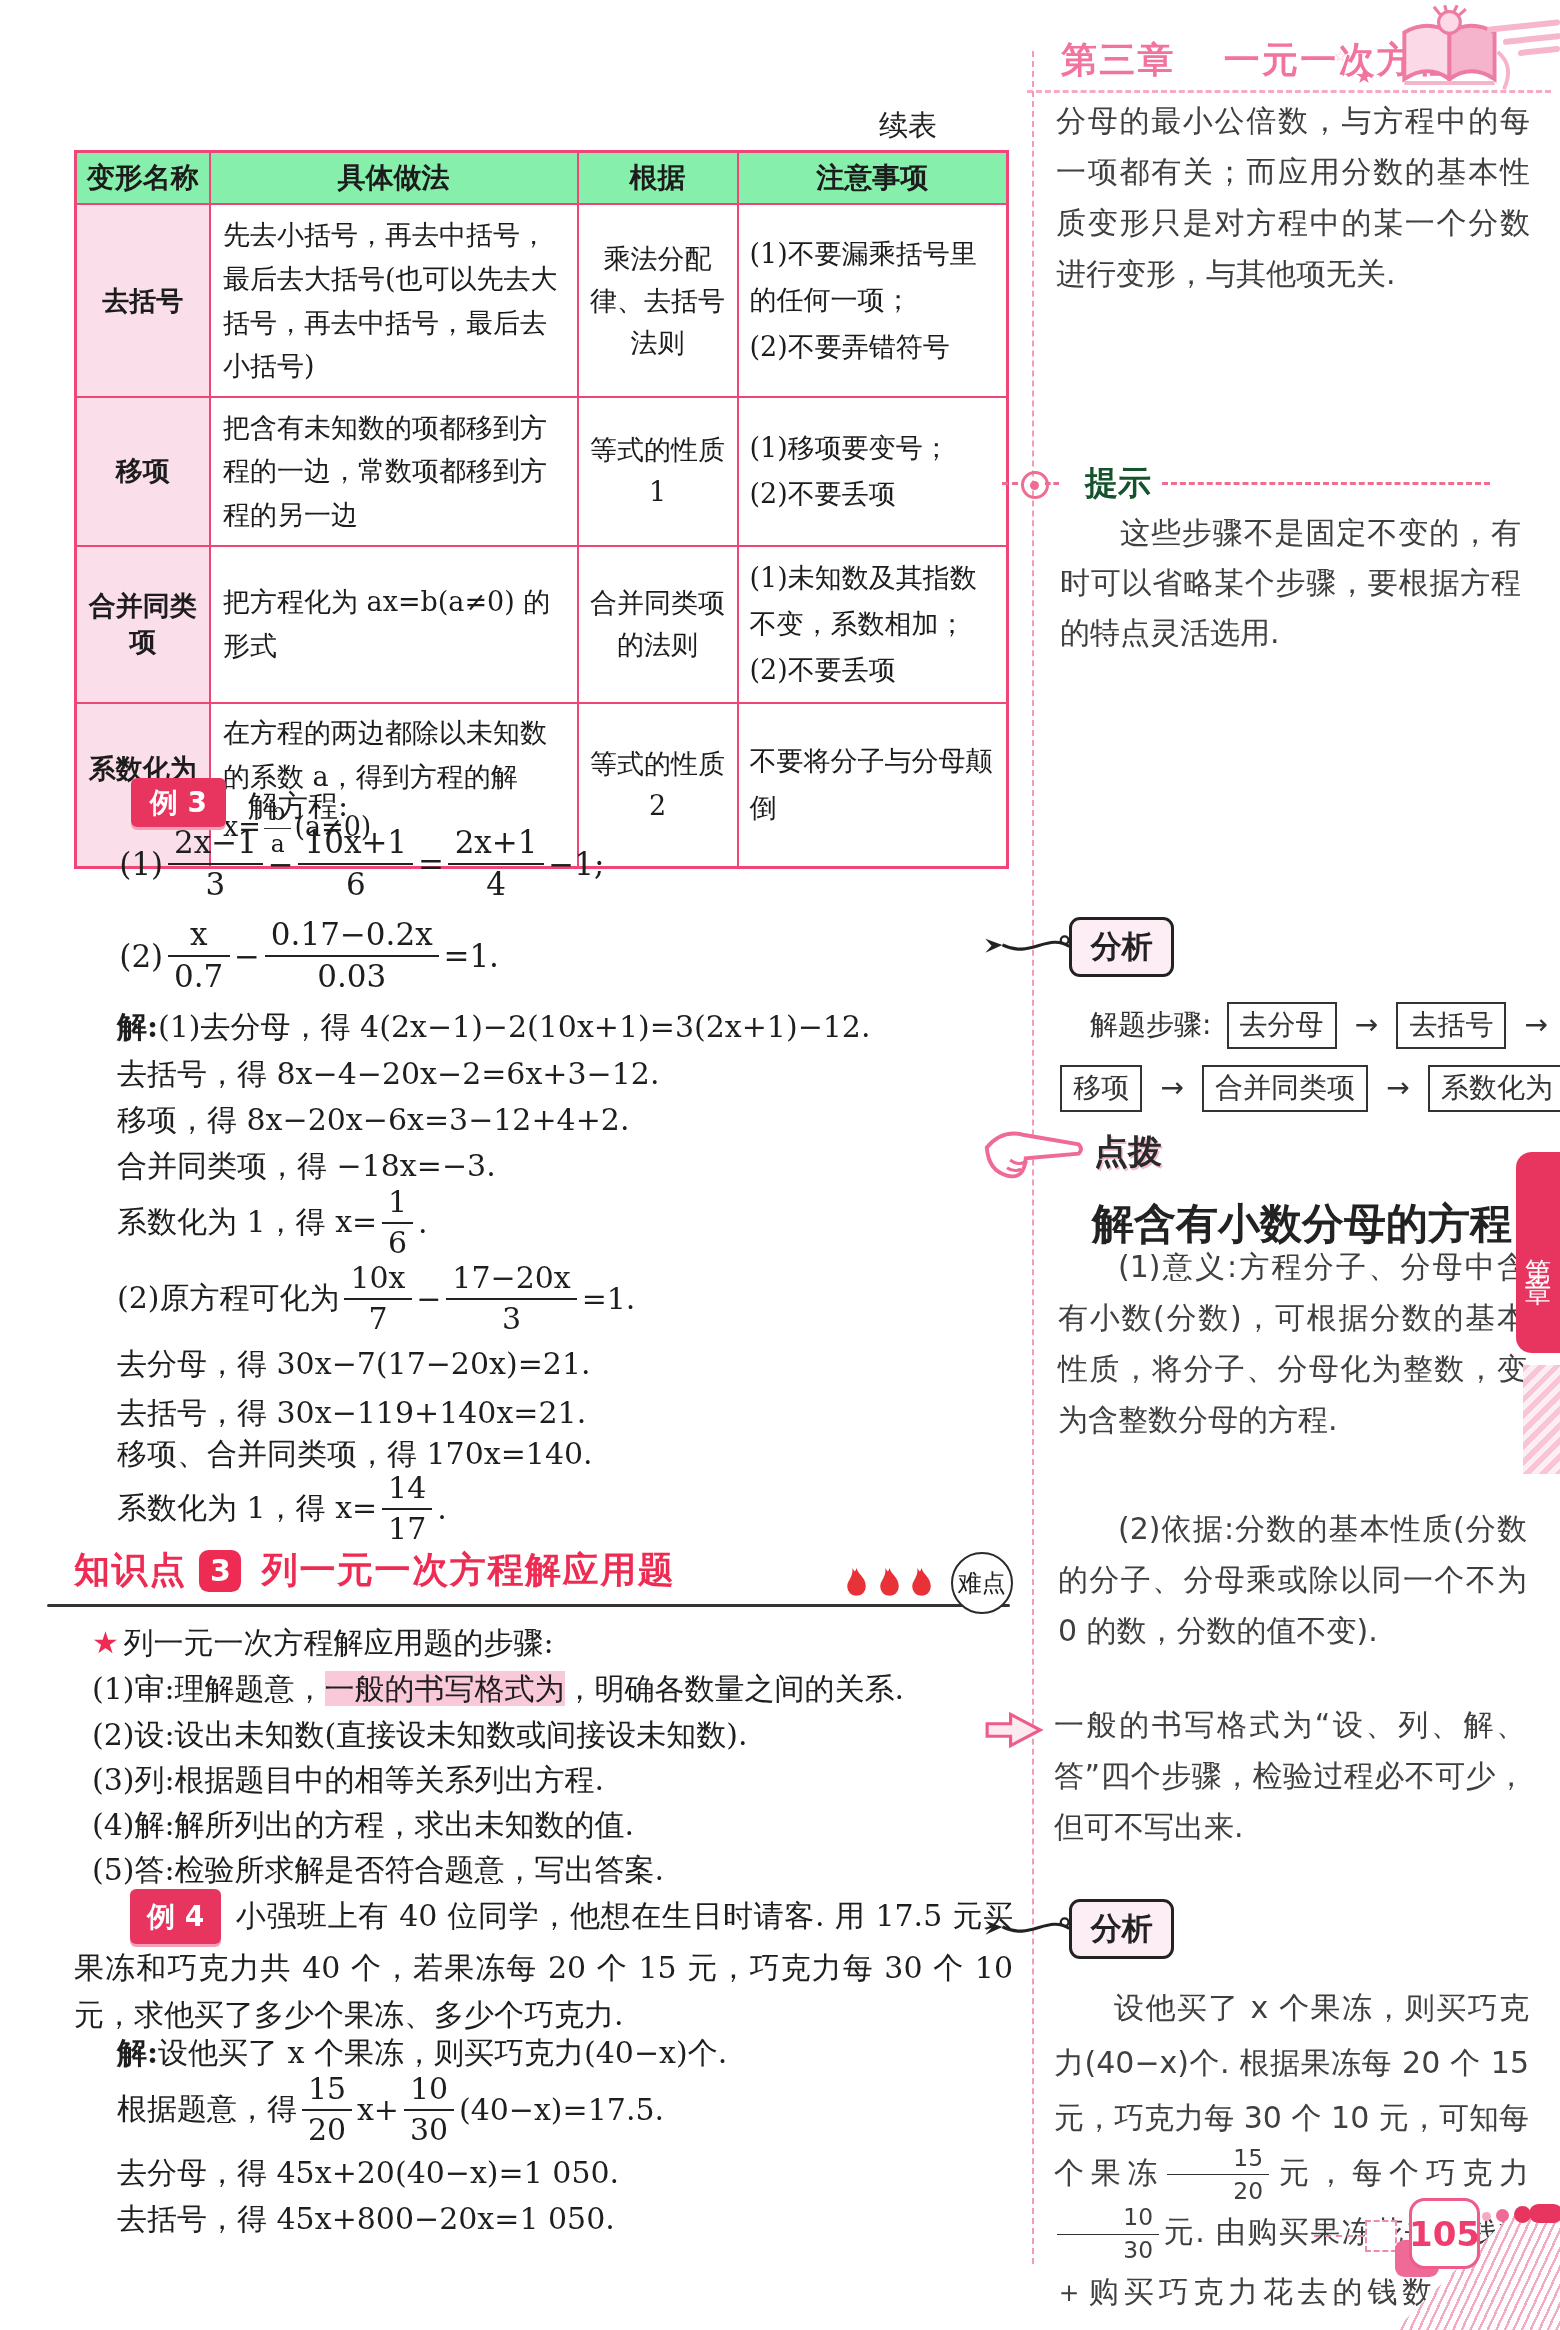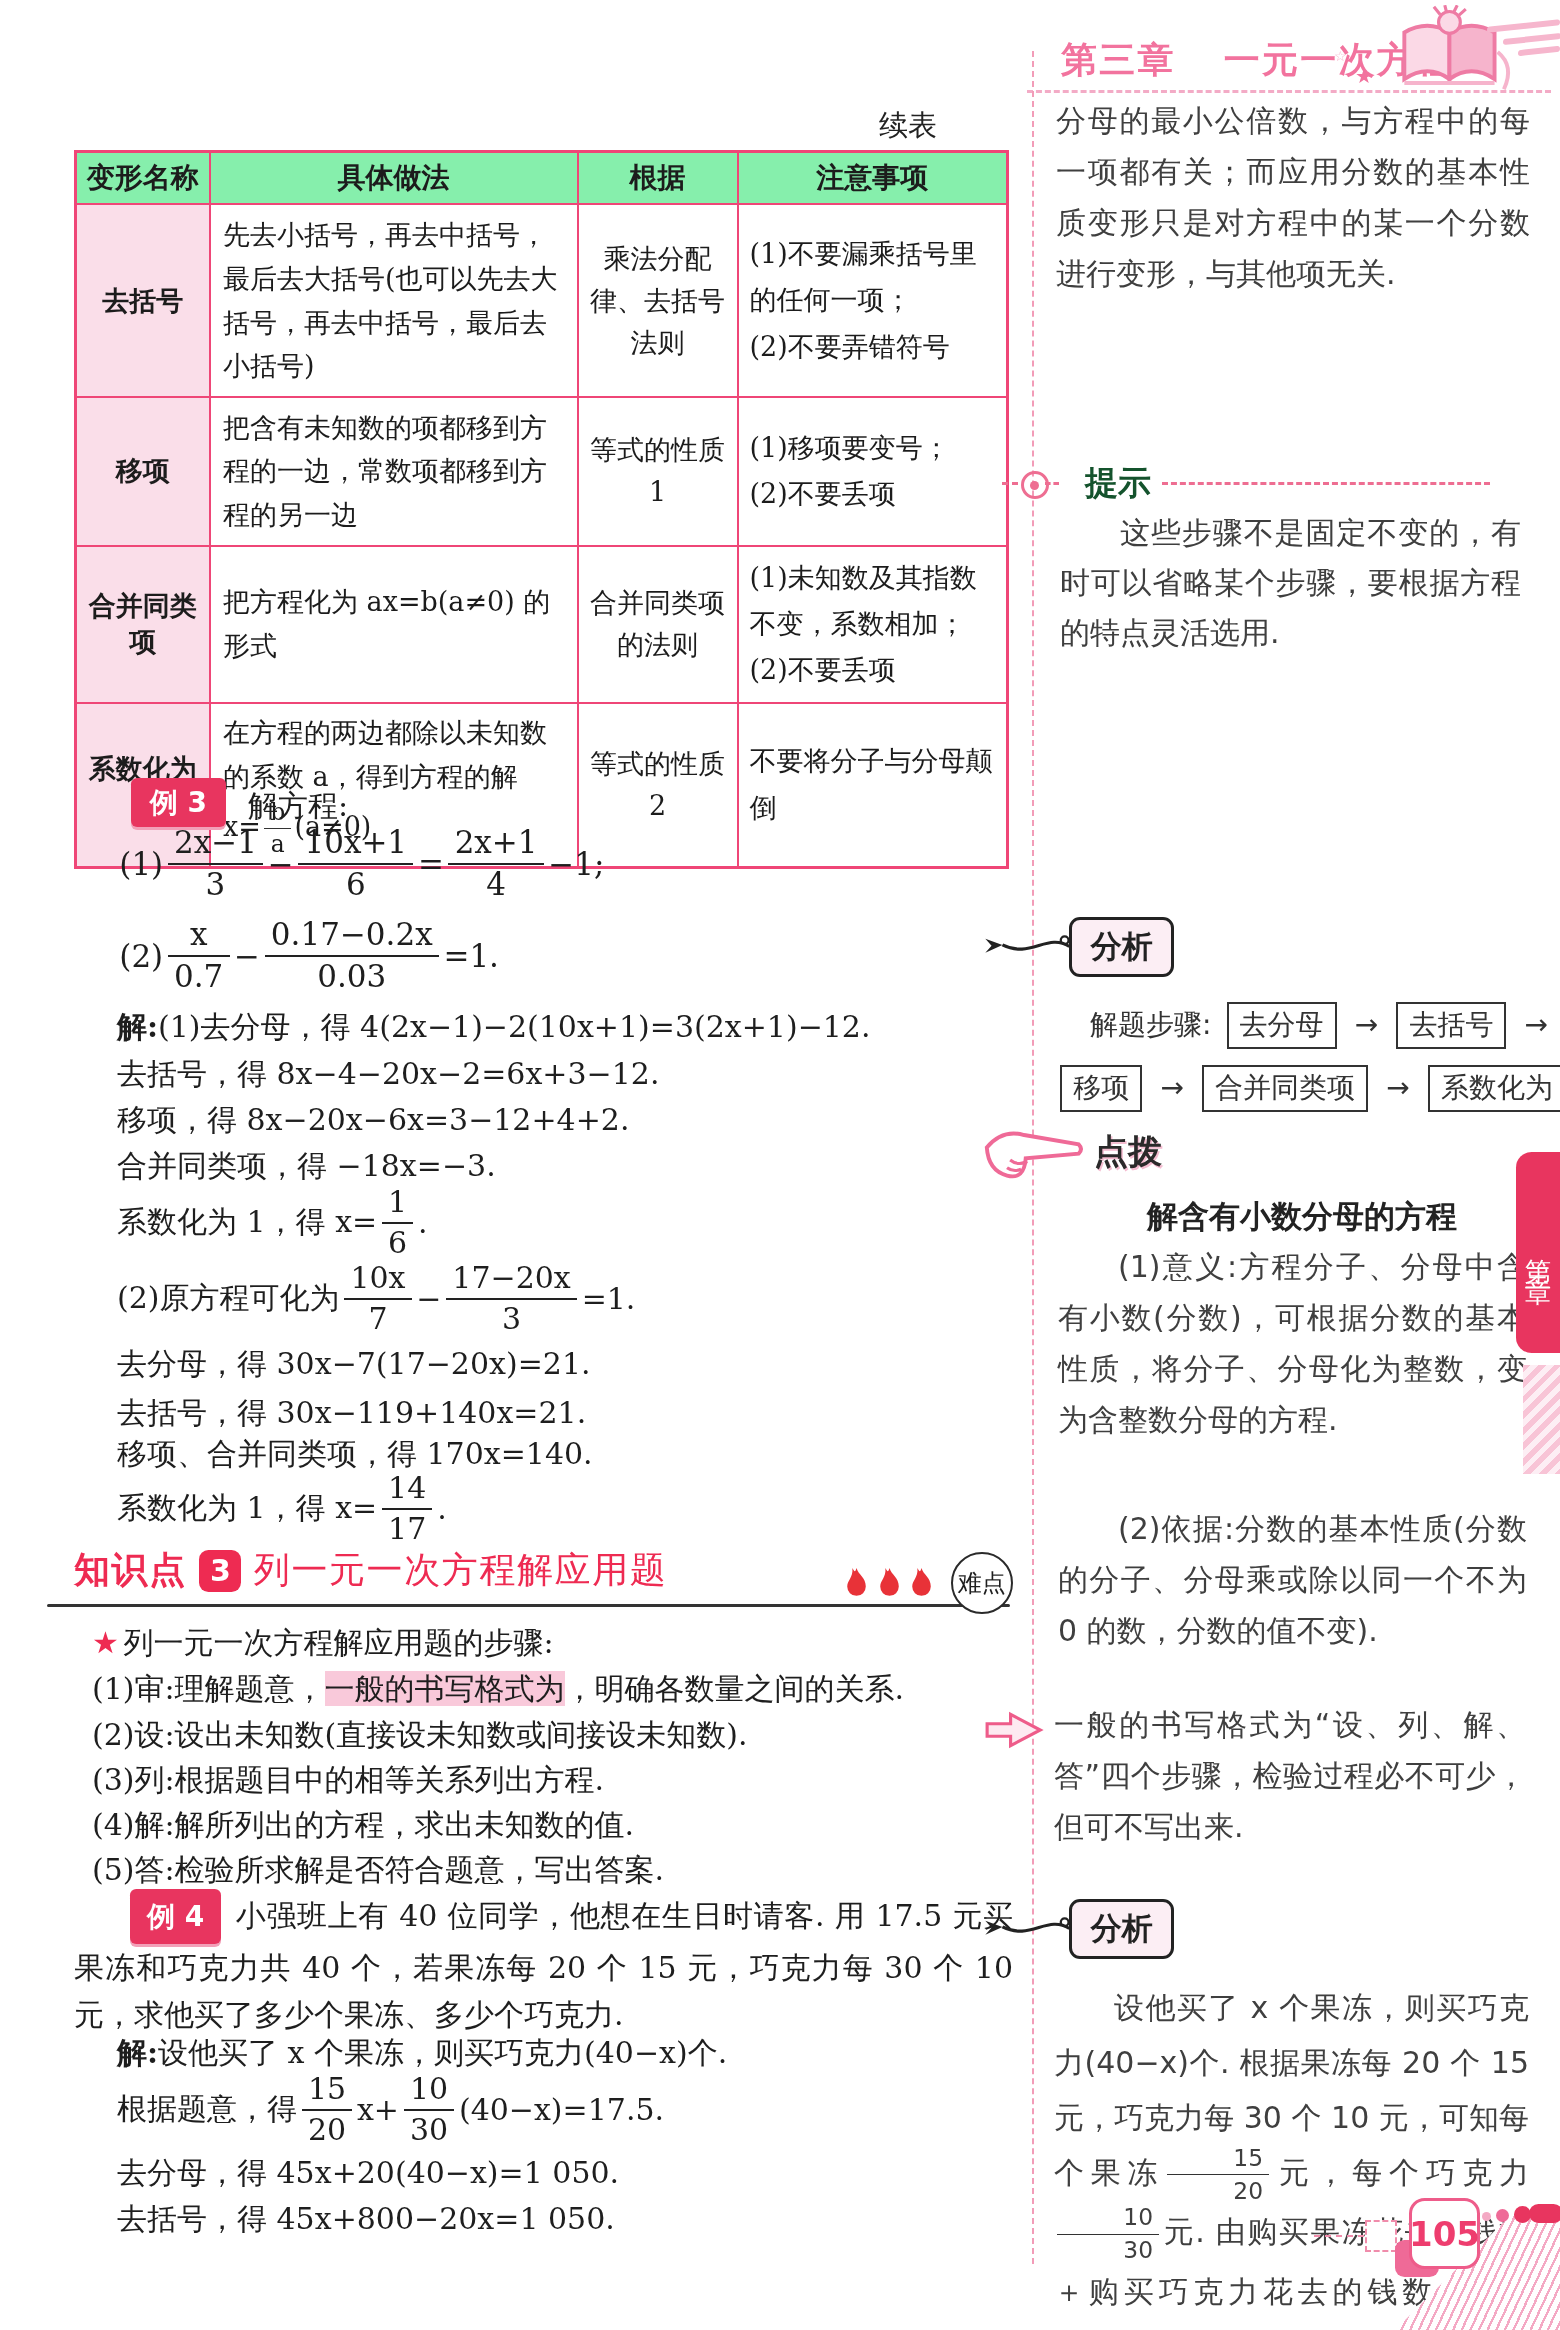--- a/index.html
+++ b/index.html
@@ -55,21 +55,21 @@
   .sline{position:absolute;left:117px;font-size:30px;white-space:nowrap;}
   .sline-fx{position:absolute;left:117px;display:flex;align-items:center;font-size:30px;white-space:nowrap;}
   .sol-b{font-weight:bold;}
 
   
   .kp{position:absolute;left:74px;top:1546px;display:flex;align-items:center;
       font-family:"DejaVu Sans","Liberation Sans",sans-serif;}
   .kp-label{font-size:36px;font-weight:bold;color:#ee2b52;letter-spacing:1.6px;}
   .kp-num{background:#ee2b52;color:#fff;font-size:30px;font-weight:bold;width:42px;height:42px;border-radius:9.4px;
       display:flex;align-items:center;justify-content:center;margin:0 12.5px;}
-  .kp-title{font-size:36px;font-weight:normal;color:#ee2b52;letter-spacing:1.6px;}
+  .kp-title{font-size:36px;font-weight:bold;color:#ee2b52;letter-spacing:1.6px;margin-left:8px;}
   .kp-line{position:absolute;left:47px;top:1604px;width:963px;border-top:3.1px solid #333;border-radius:2.3px;}
   .difficulty{position:absolute;left:840px;top:1552px;display:flex;align-items:center;}
   .flame{width:25px;height:33px;margin:0 3.9px;}
   .hard-circle{width:58px;height:58px;border:2.3px solid #2a2a2a;border-radius:50%;display:flex;align-items:center;
       justify-content:center;font-size:24px;margin-left:12.5px;background:#fff;}
 
   .star-line{position:absolute;left:92px;top:1623px;font-size:30px;}
   .star-line .st{color:#ee2b52;margin-right:4.7px;}
   .step{position:absolute;left:92px;font-size:30px;white-space:nowrap;}
   .hl{background:#f9c9da;}
@@ -95,21 +95,21 @@
       font-family:"DejaVu Sans","Liberation Sans",sans-serif;}
   .tag-arrow{position:absolute;}
 
   .flow-line{position:absolute;font-size:28px;color:#333;white-space:nowrap;}
   .fbox{display:inline-block;border:2.3px solid #333;padding:2.3px 11px;margin:0 6.2px;}
   .farr{margin:0 3.1px;}
 
   .hand-icon{position:absolute;}
   .dianbo-label{position:absolute;left:1094px;top:1129px;font-size:34px;font-weight:bold;color:#2a2a2a;
       font-family:"DejaVu Sans","Liberation Sans",sans-serif;text-shadow:1.6px 2.3px 0 #f4bcd0;}
-  .dianbo-title{position:absolute;left:1076px;top:1196px;width:452px;text-align:center;font-size:31px;font-weight:bold;color:#222;}
+  .dianbo-title{position:absolute;left:1076px;top:1196px;width:452px;text-align:center;font-size:42px;font-weight:bold;color:#222;}
   .dianbo-p{position:absolute;left:1058px;width:469px;font-size:30px;line-height:51px;text-indent:2em;text-align:justify;}
 
   .note2-icon{position:absolute;left:984px;top:1708px;}
   .note2{position:absolute;left:1054px;top:1699px;width:472px;font-size:30px;line-height:51px;text-align:justify;}
 
   .analysis2-body{position:absolute;left:1054px;top:1980px;width:475px;font-size:30px;line-height:55px;
       text-indent:2em;text-align:justify;}
 
   
   .side-tab{position:absolute;right:0;top:1152px;width:44px;height:201px;background:#e8355f;

